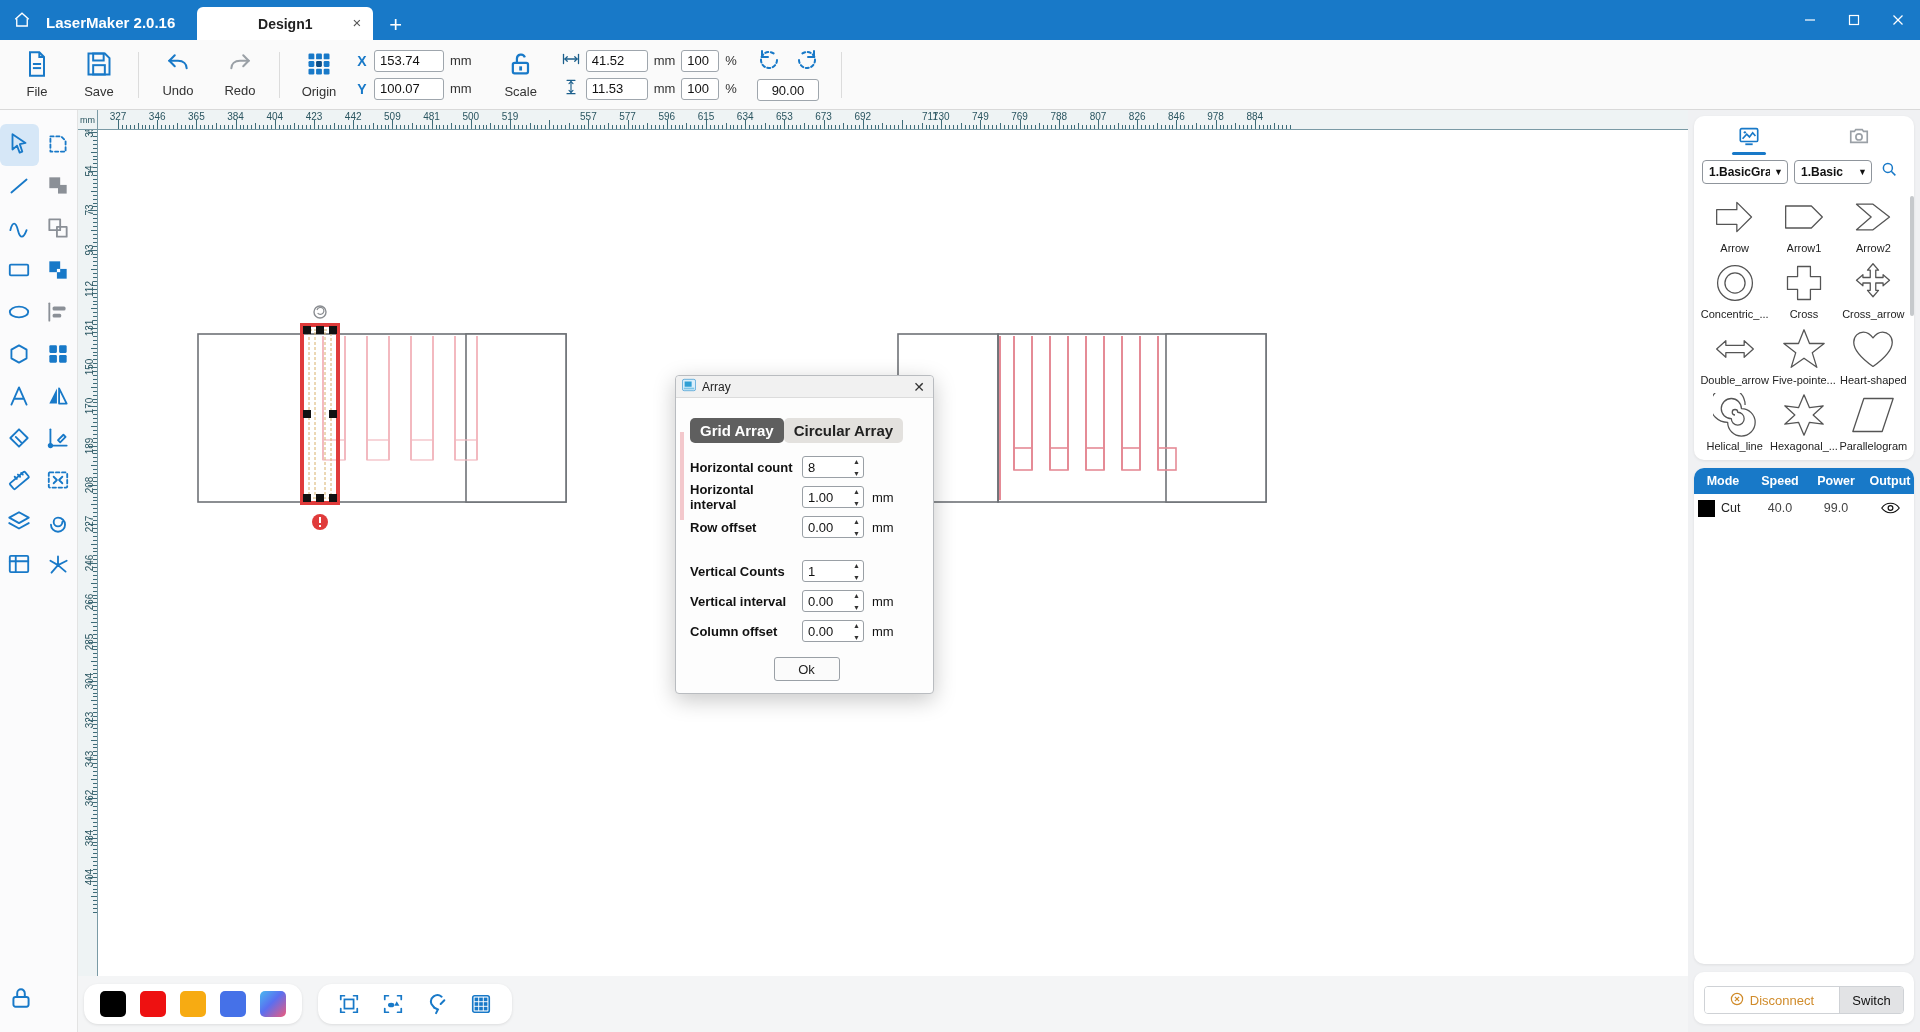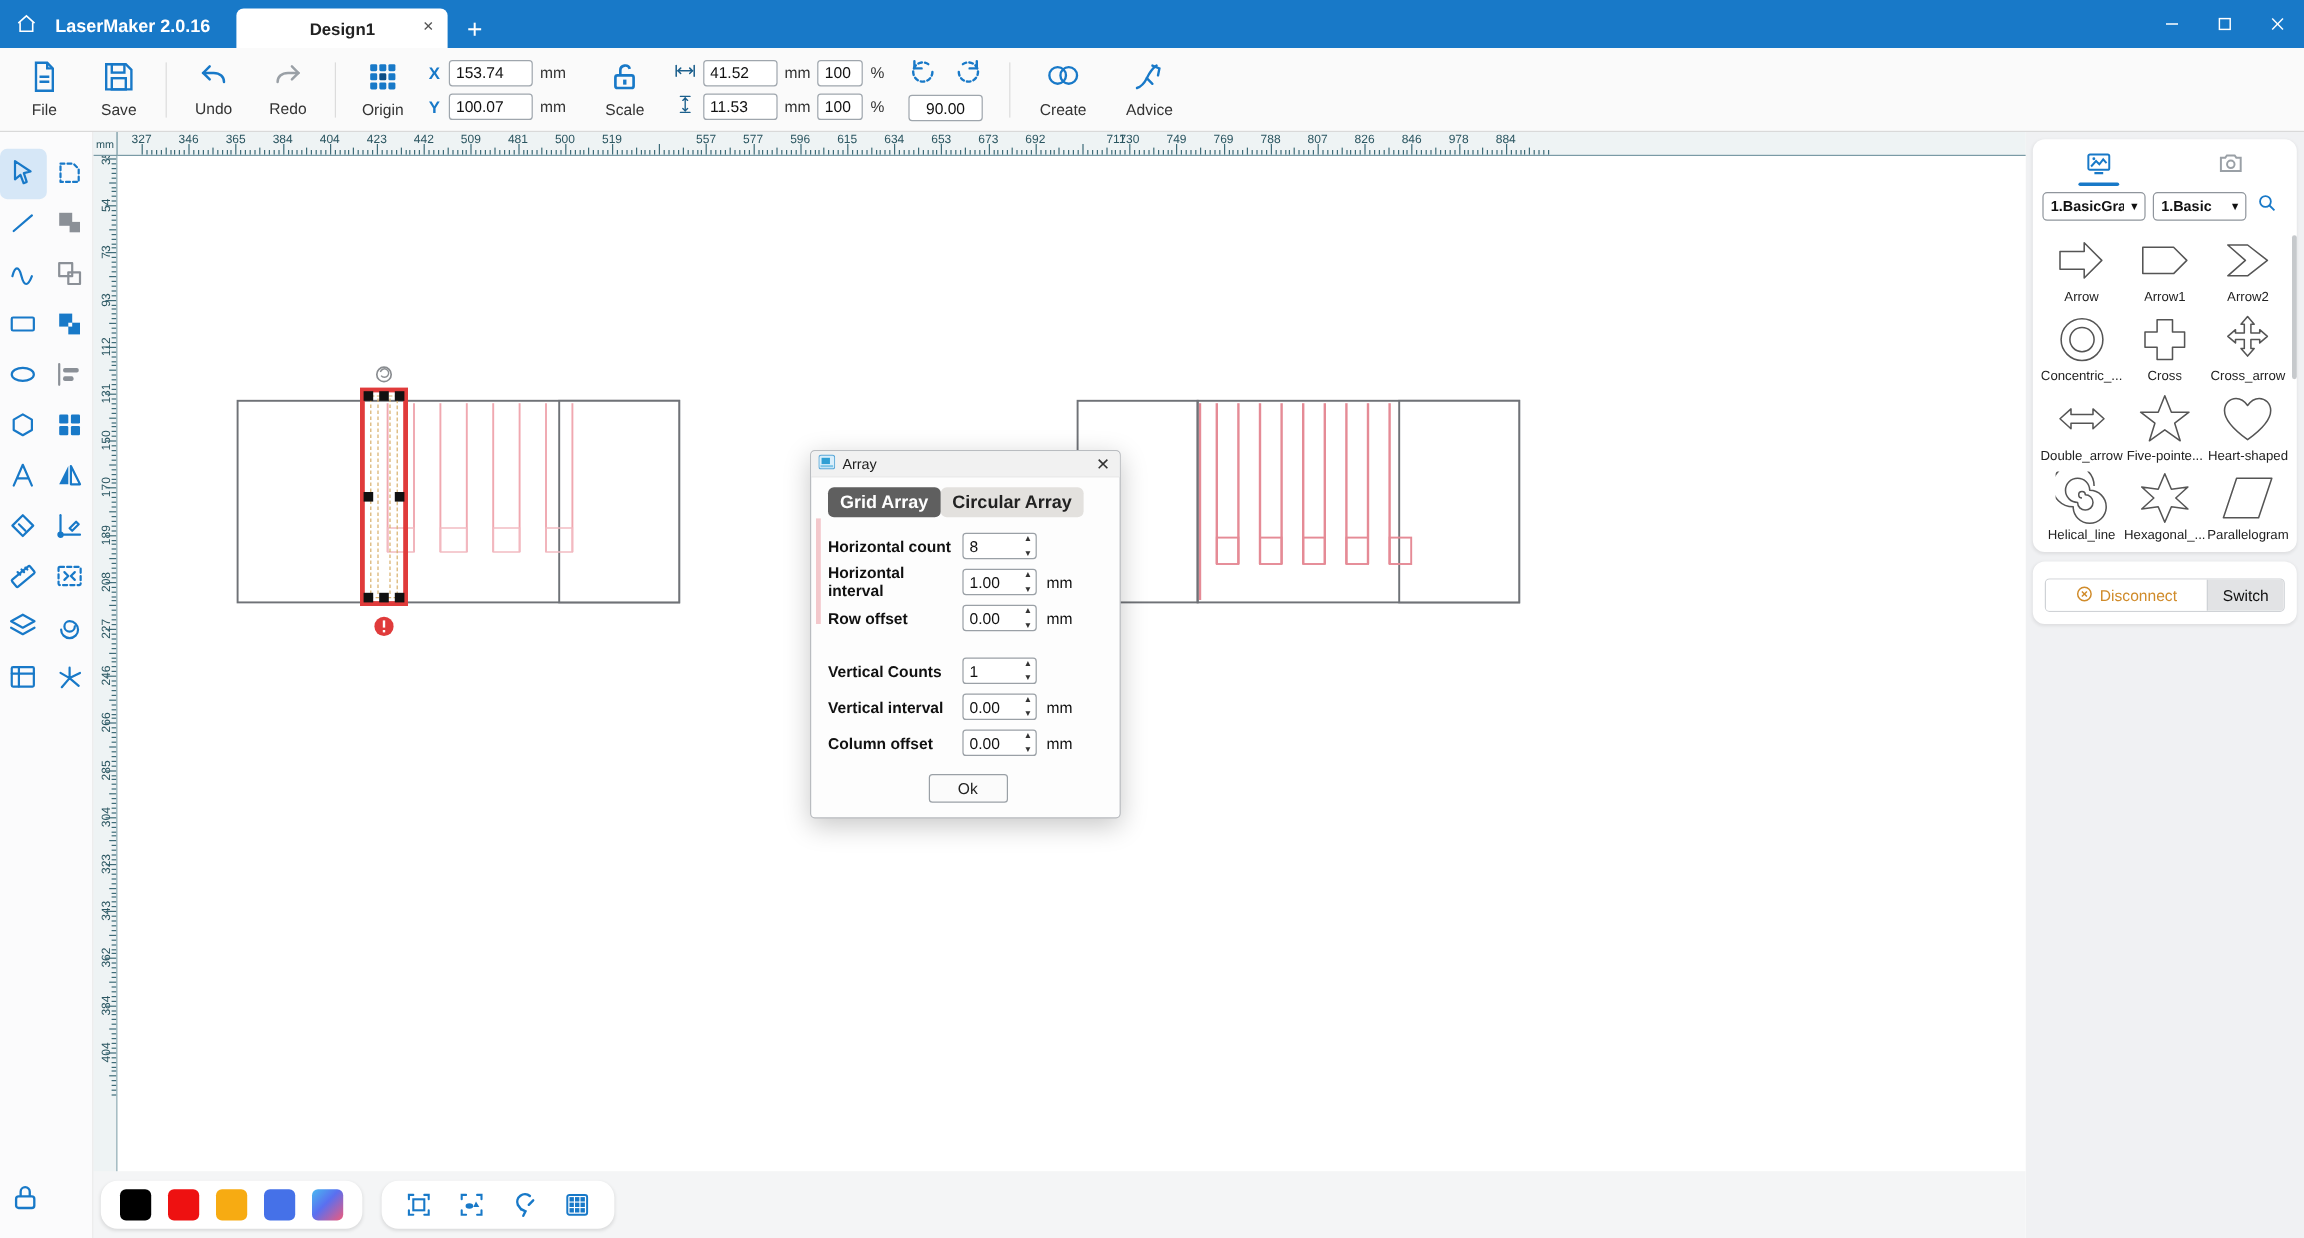--- a/index.html
+++ b/index.html
@@ -186,21 +186,21 @@
     background:#fdfdfd; border:1px solid #b9bcc0; border-radius:4px;
     box-shadow: 0 6px 22px rgba(0,0,0,.22); z-index:50;
   }
   .dlg-bar {
     height:22px; background:#f1f1f1; border-bottom:1px solid #dcdcdc;
     display:flex; align-items:center; padding:0 6px; gap:6px; border-radius:4px 4px 0 0;
   }
   .dlg-title { font-size:12px; color:#222; }
   .dlg-close { margin-left:auto; font-size:14px; color:#333; cursor:pointer; line-height:1; padding: 0 2px;}
   .dlg-body { padding: 8px 10px 12px 14px; position:relative; }
-  .dlg-tabs { display:flex; margin-bottom:10px; }
+  .dlg-tabs { display:flex; margin-bottom:10px;margin-top:12px; }
   .dlg-tab {
     font-size:15px; font-weight:700; padding: 4px 10px; border-radius:5px; cursor:pointer;
   }
   .dlg-tab.active { background:#5f5f5f; color:#fff; }
   .dlg-tab.inactive { background:#e3e1de; color:#222; }
   .dlg-field { display:flex; align-items:center; height:28px; margin-bottom:2px; }
   .dlg-label { width:112px; font-size:13px; font-weight:700; color:#111; }
   .spin { position:relative; }
   .spin input {
     width:62px; height:22px; border:1px solid #9aa0a6; border-radius:3px; background:#fff;
@@ -402,41 +402,20 @@
             <polyline points="19,3 19,9 13,9" fill="none"></polyline>
           </svg>
         </span>
       </div>
       <input class="ti w62" style="text-align: center;" value="90.00">
     </div>
   </div>
 
   <div class="rb-sep" style="margin-left:22px"></div>
 
-  <div class="rb-group">
-    <div class="rb-btn" style="width:72px">
-      <span>
-        <svg width="30" height="28" viewBox="0 0 26 24" fill="none" stroke="#1879c8" stroke-width="1.7">
-          <circle cx="9" cy="11" r="6"></circle>
-            <circle cx="17" cy="11" r="6"></circle>
-        </svg>
-      </span>
-      <span class="lab">Create</span>
-    </div>
-    <div class="rb-btn" style="width:72px">
-      <span>
-        <svg width="30" height="28" viewBox="0 0 24 24" fill="none" stroke="#1879c8" stroke-width="1.7" stroke-linecap="round">
-          <path d="M3 20c3-1 5-3 7-7s4-7 7-9"></path>
-            <path d="M14 4l5 2-1 5"></path>
-            <path d="M10 13l4 4"></path>
-        </svg>
-      </span>
-      <span class="lab">Advice</span>
-    </div>
-  </div>
 </div>
 
 <div class="main">
 
   <div class="toolrail">
     <div class="tr-grid" id="toolrail-grid">
         <div class="tr-cell active">
           <span><svg width="26" height="26" viewBox="0 0 24 24" fill="none" stroke="#1879c8" stroke-width="1.7" stroke-linejoin="round" stroke-linecap="round">
               <path d="M6 3l12 8-5.2 1.2L15 19l-2.4 1-2.4-6.4L6 17z"></path>
             </svg></span>
@@ -1450,20 +1429,44 @@
             <div class="shape-ico">
               <svg width="44" height="44" viewBox="0 0 48 48" fill="none" stroke="#555" stroke-width="1.4" stroke-linejoin="round">
                 <polygon points="14,6 46,6 34,42 2,42"></polygon>
               </svg>
             </div>
             <div class="shape-lab">Parallelogram</div>
           </div>
         </div>
     </div>
 
+    <div class="card layers-card">
+      <div class="lt-head">
+        <div>Mode</div>
+        <div>Speed</div>
+        <div>Power</div>
+        <div>Output</div>
+      </div>
+      <div id="layer-rows">
+          <div class="lt-row">
+            <div class="lt-mode">
+              <span class="lt-color" style="background: rgb(0, 0, 0);"></span>
+              <span>Cut</span>
+            </div>
+            <div class="lt-num">40.0</div>
+            <div class="lt-num">99.0</div>
+            <div style="display:flex;justify-content:center">
+              <svg width="19" height="14" viewBox="0 0 24 16" fill="none" stroke="#111" stroke-width="1.5">
+                <path d="M1 8s4-6 11-6 11 6 11 6-4 6-11 6S1 8 1 8z"></path>
+                <circle cx="12" cy="8" r="3"></circle>
+              </svg>
+            </div>
+          </div>
+        </div>
+    </div>
 
     <div class="card start-card">
       <div class="conn-row">
         <div class="conn-left">
           <span>
             <svg width="14" height="14" viewBox="0 0 16 16" fill="none" stroke="#d08b2a" stroke-width="1.4">
               <circle cx="8" cy="8" r="6.4"></circle>
                 <line x1="5.6" y1="5.6" x2="10.4" y2="10.4"></line>
                 <line x1="10.4" y1="5.6" x2="5.6" y2="10.4"></line>
             </svg>

